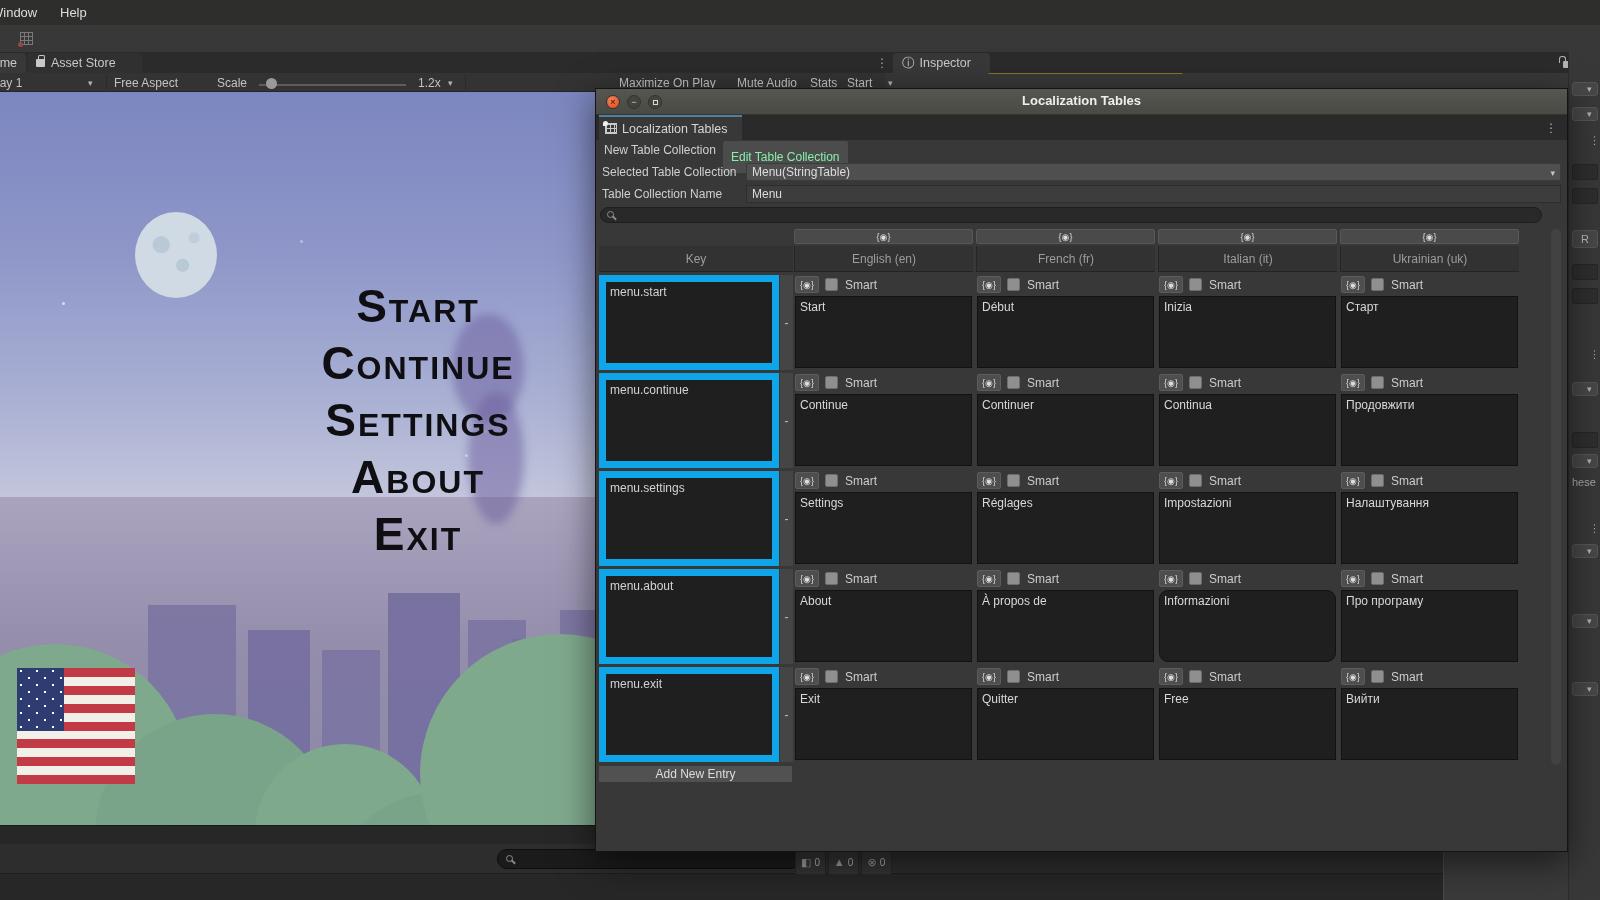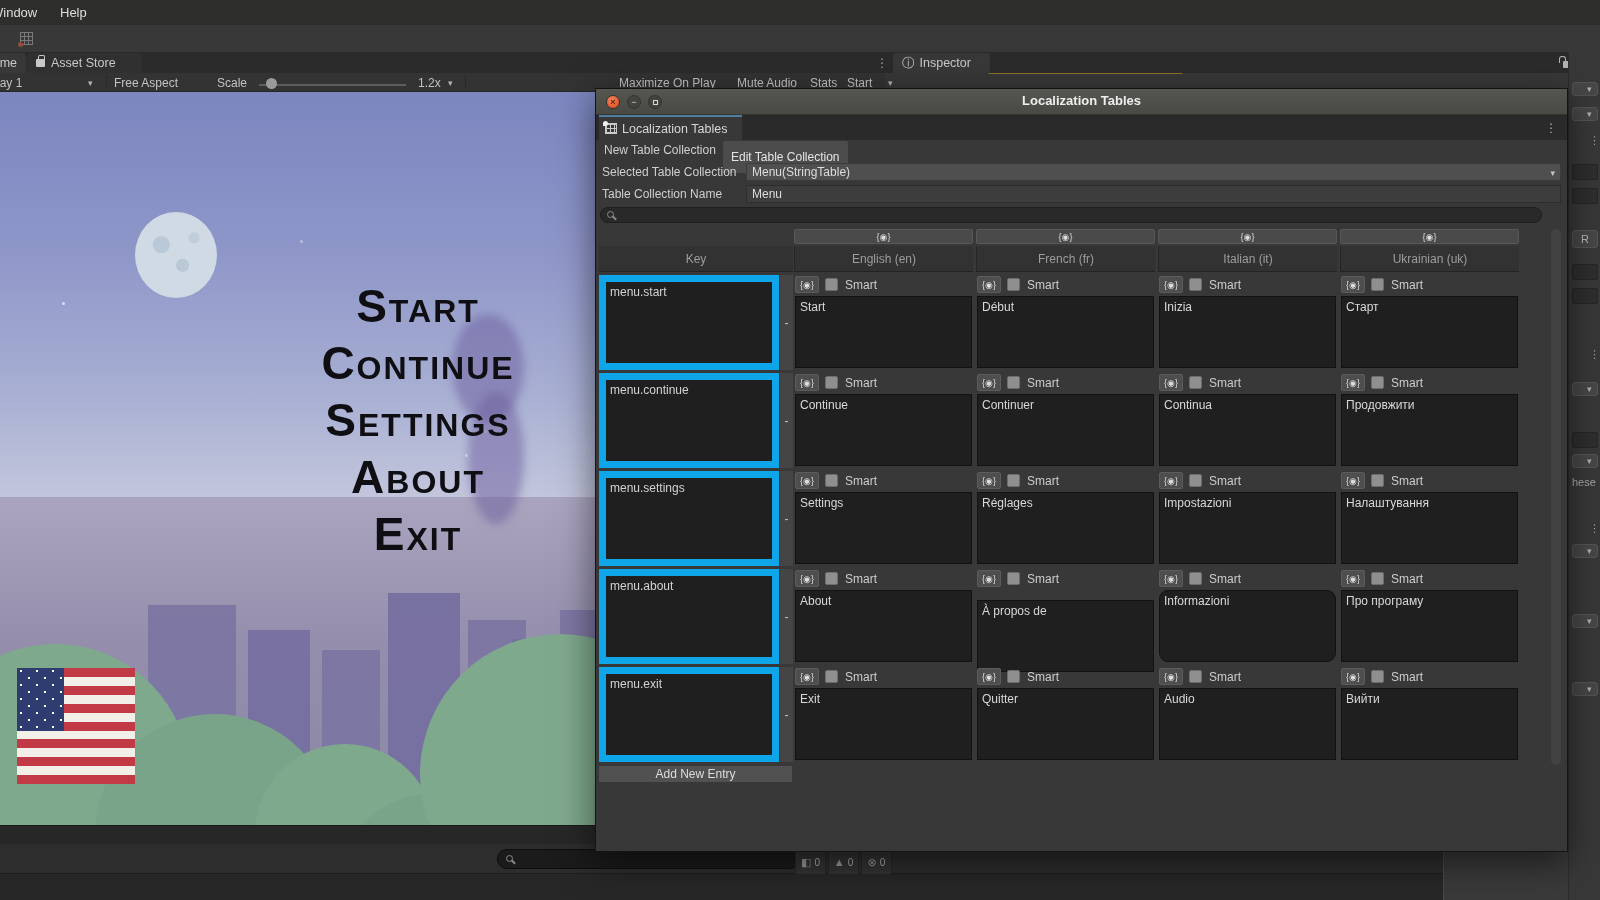--- a/index.html
+++ b/index.html
@@ -109,21 +109,21 @@
   .lw-tabrow { position:absolute; left:0; top:26px; width:100%; height:25px; background:#2a2a2a; }
   .lw-tab { position:absolute; left:3px; top:0; width:143px; height:25px; background:#383838; border-top:2px solid #4e7fa0;
     display:flex; align-items:center; padding:0 6px; color:#d6d6d6; font-size:12.5px; }
   .lw-tab .tblic { position:relative; width:12px; height:11px; margin-right:5px;
     background-image:linear-gradient(#c9c9c9 1px, transparent 1px),linear-gradient(90deg,#c9c9c9 1px, transparent 1px);
     background-size:4px 4px; border:1px solid #c9c9c9; }
   .lw-tab .tblic::before { content:''; position:absolute; left:-3px; top:-3px; width:5px; height:5px; border-radius:50% 50% 50% 0; background:#f0f0f0; }
   .lw-kebab { position:absolute; right:10px; top:6px; color:#b5b5b5; font-size:12px; }
   .lw-btnrow { position:absolute; left:0; top:51px; width:100%; height:20px; }
   .lw-flatbtn { position:absolute; top:1px; height:18px; display:flex; align-items:center; padding:0 6px; color:#cfcfcf; font-size:12px; }
-  .lw-raisedbtn { position:absolute; top:1px; height:32px; display:flex; align-items:center; padding:0 8px; color:#e5e5e5; font-size:12px;
+  .lw-raisedbtn { position:absolute; top:1px; height:32px; display:flex; align-items:center; padding:0 8px; color:#86efac; font-size:12px;
     background:#4c4c4c; border-radius:2px 2px 0 0; }
   .lw-label { position:absolute; color:#cfcfcf; font-size:12px; }
   .lw-dd { position:absolute; left:150px; right:6px; height:18px; background:#4f4f4f; border:1px solid #3b3b3b; border-radius:2px;
     display:flex; align-items:center; padding:0 5px; color:#dddddd; font-size:12px; }
   .lw-dd .arr { position:absolute; right:5px; top:4px; color:#c5c5c5; font-size:9px; }
   .lw-field { position:absolute; left:150px; right:6px; height:18px; background:#3d3d3d; border:1px solid #2d2d2d;
     display:flex; align-items:center; padding:0 5px; color:#dddddd; font-size:12px; }
   .lw-search { position:absolute; left:4px; top:118px; width:942px; height:16px; background:#292929; border:1px solid #1e1e1e; border-radius:8px; }
   
   .pinbtn { position:absolute; height:15px; background:#4a4a4a; border:1px solid #585858; border-radius:2px;
@@ -432,21 +432,21 @@
           <div class="pin">{◉}</div>
           <div class="chk"></div>
           <div class="smart">Smart</div>
         </div>
         <div class="cellval" style="left: 199px; top: 501px; width: 177px; height: 72px;">About</div>
         <div class="cellhdr" style="left: 380px; top: 480px; width: 179px;">
           <div class="pin">{◉}</div>
           <div class="chk"></div>
           <div class="smart">Smart</div>
         </div>
-        <div class="cellval" style="left: 381px; top: 501px; width: 177px; height: 72px; margin-top: 10px;">À propos de</div>
+        <div class="cellval" style="left: 381px; top: 501px; width: 177px; height: 72px;">À propos de</div>
         <div class="cellhdr" style="left: 562px; top: 480px; width: 179px;">
           <div class="pin">{◉}</div>
           <div class="chk"></div>
           <div class="smart">Smart</div>
         </div>
         <div class="cellval" style="left: 563px; top: 501px; width: 177px; height: 72px; border-radius: 9px;">Informazioni</div>
         <div class="cellhdr" style="left: 744px; top: 480px; width: 179px;">
           <div class="pin">{◉}</div>
           <div class="chk"></div>
           <div class="smart">Smart</div>
@@ -464,21 +464,21 @@
           <div class="pin">{◉}</div>
           <div class="chk"></div>
           <div class="smart">Smart</div>
         </div>
         <div class="cellval" style="left: 381px; top: 599px; width: 177px; height: 72px;">Quitter</div>
         <div class="cellhdr" style="left: 562px; top: 578px; width: 179px;">
           <div class="pin">{◉}</div>
           <div class="chk"></div>
           <div class="smart">Smart</div>
         </div>
-        <div class="cellval" style="left: 563px; top: 599px; width: 177px; height: 72px;">Audio</div>
+        <div class="cellval" style="left: 563px; top: 599px; width: 177px; height: 72px;">Free</div>
         <div class="cellhdr" style="left: 744px; top: 578px; width: 179px;">
           <div class="pin">{◉}</div>
           <div class="chk"></div>
           <div class="smart">Smart</div>
         </div>
         <div class="cellval" style="left: 745px; top: 599px; width: 177px; height: 72px;">Вийти</div>
         <div class="addentry" style="top: 677px;">Add New Entry</div>
       </div>
     <div class="tbl-scroll" style="left:955px; top:140px; height:536px"></div>
   </div>

